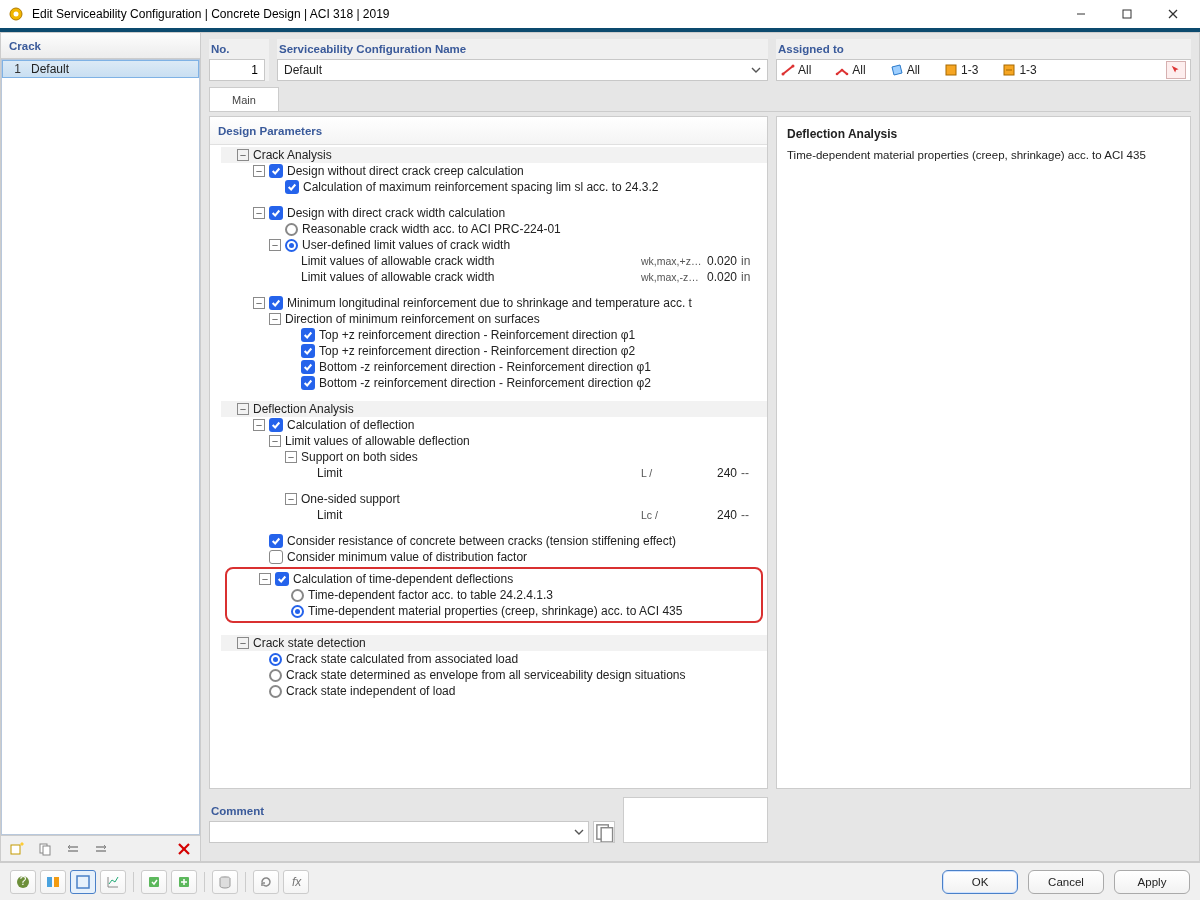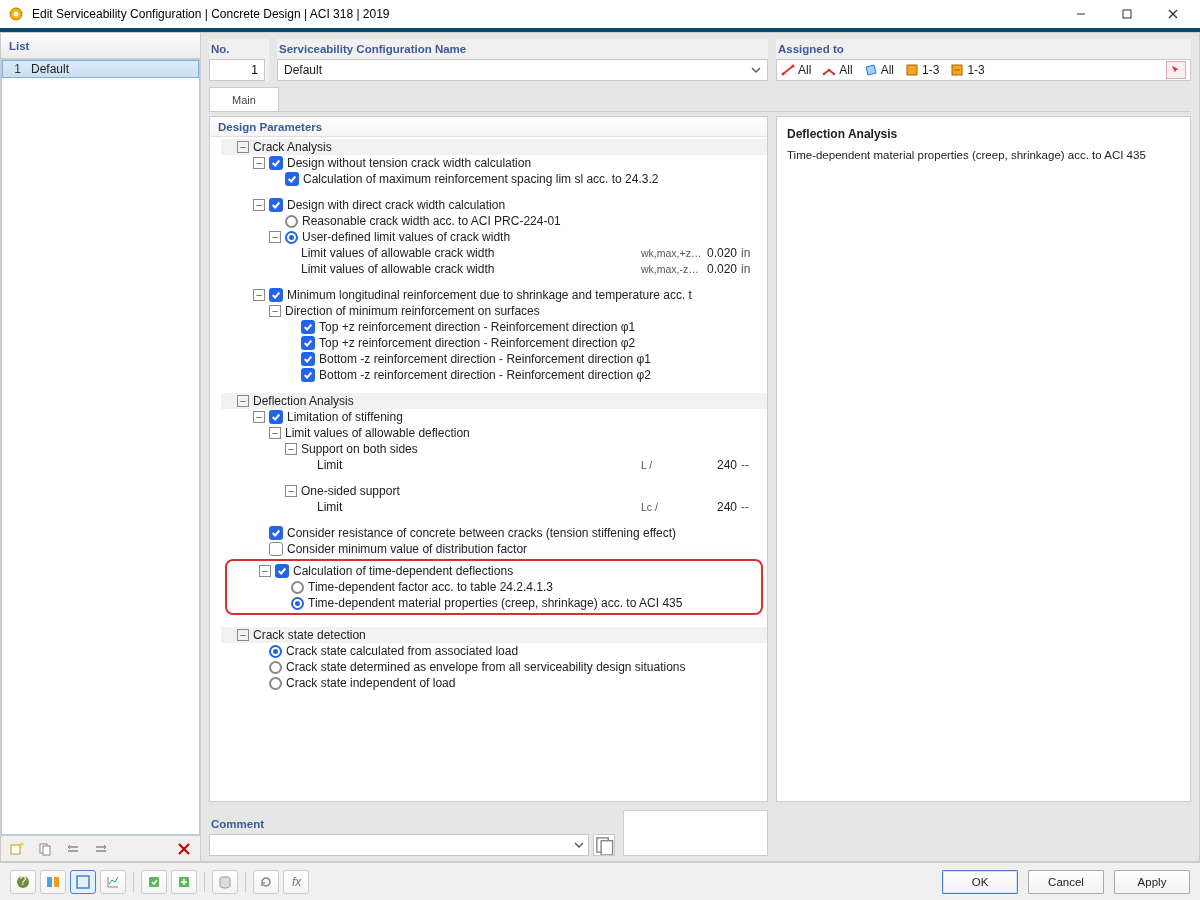--- a/index.html
+++ b/index.html
@@ -28,67 +28,67 @@
   .right-area { flex:1; display:flex; flex-direction:column; min-width:0; }
   .top-row { display:flex; gap:8px; padding:6px 8px 0 8px; }
   .box { background:#f0f0f0; border:0; }
   .field-label { color:#3a5a9a; font-weight:600; font-size:11.5px; height:20px; display:flex; align-items:center; padding-left:2px; }
   .no-box { width:60px; }
   .no-input { width:56px; height:22px; border:1px solid #c8c8c8; background:#fff; text-align:right; padding-right:6px; }
   .name-box { flex:1; }
   .name-select { width:100%; height:22px; border:1px solid #c8c8c8; background:#fff; padding:0 6px; display:flex; align-items:center; justify-content:space-between; }
   .chev { width:10px;height:10px;}
   .assigned-box { width:415px; }
-  .assigned-strip { height:22px; border:1px solid #c8c8c8; background:#fff; display:flex; align-items:center; gap:11px; padding:8px 4px; }
+  .assigned-strip { height:22px; border:1px solid #c8c8c8; background:#fff; display:flex; align-items:center; gap:24px; padding:8px 4px; }
   .chip { display:flex; align-items:center; gap:3px; font-size:11px; }
   .chip svg{ width:14px; height:14px;}
   .assigned-strip .sel { margin-left:auto; width:20px; height:18px; border:1px solid #d6b0b0; display:flex;align-items:center;justify-content:center; background:#fdeeee;}
 
   .tab-strip { height:30px; display:flex; align-items:flex-end; padding:8px 8px 0 8px; }
   .tab { height:24px; padding:0 22px; display:flex; align-items:center; background:#fff; border:1px solid #ccc; border-bottom:none; font-size:11px; color:#444;}
   .tab-area-border { height:1px; background:#ccc; margin:0 8px;}
 
   .mid-row { flex:1; display:flex; gap:8px; padding:4px 8px 4px 8px; min-height:0; }
   .params-col { flex:1; display:flex; flex-direction:column; background:#fff; border:1px solid #ccc; min-width:0; }
-  .section-header { height:20px; display:flex; align-items:center; padding:0 8px; color:#3a5a9a; font-weight:600; font-size:11.5px; background:linear-gradient(#fff,#f4f4f4); border-bottom:1px solid #e0e0e0;}
+  .section-header { height:28px; display:flex; align-items:center; padding:0 8px; color:#3a5a9a; font-weight:600; font-size:11.5px; background:linear-gradient(#fff,#f4f4f4); border-bottom:1px solid #e0e0e0;}
   .tree { flex:1; overflow:auto; padding:2px 0 8px 0; font-size:11.5px;margin-left:11px; }
 
   .row { display:flex; align-items:center; height:16px; padding-right:6px; white-space:nowrap; }
   .row.section{ background:#f2f2f2; }
   .row .ind { display:inline-block; width:16px; height:16px; flex-shrink:0;}
   .row .toggle { width:12px; height:12px; border:1px solid #8a8a8a; display:flex; align-items:center; justify-content:center; margin-right:4px; flex-shrink:0; cursor:pointer;}
   .row .toggle::before{ content:"−"; font-size:11px; line-height:10px; color:#555;}
   .chk { width:14px; height:14px; border-radius:3px; background:#2563eb; display:flex; align-items:center; justify-content:center; margin-right:4px; flex-shrink:0;}
   .chk.un { background:#fff; border:1px solid #888; }
   .chk svg{ width:10px; height:10px; stroke:#fff; stroke-width:2.4; fill:none;}
   .rdo { width:13px; height:13px; border:2px solid #2563eb; border-radius:50%; margin-right:4px; flex-shrink:0; display:flex;align-items:center;justify-content:center;}
   .rdo.un{ border-color:#888;}
   .rdo .dot{ width:5px;height:5px;border-radius:50%; background:#2563eb;}
   .lbl { flex:1; overflow:hidden; text-overflow:ellipsis;}
   .sym { width:60px; font-size:10.5px; color:#555; text-align:left;}
   .val { width:40px; text-align:right; padding-right:4px;}
   .unit{ width:20px; color:#555;}
 
   .highlight-box { border:2.5px solid #d93030; border-radius:8px; margin:2px 4px 2px 4px; padding:2px 0;}
 
-  .comment-row { display:flex; gap:8px; padding:4px 8px 5px 8px; align-items:flex-end;}
+  .comment-row { display:flex; gap:8px; padding:4px 8px 18px 8px; align-items:flex-end;}
   .comment-box { flex:1; }
   .comment-field { display:flex; gap:4px; align-items:center;}
   .comment-select { flex:1; height:22px; border:1px solid #c8c8c8; background:#fff; display:flex; align-items:center; justify-content:flex-end; padding:0 4px;}
   .icon-sq { width:22px; height:22px; border:1px solid #c8c8c8; background:#fff; display:flex;align-items:center;justify-content:center;}
   .blank-panel{ width:145px; height:46px; background:#fff; border:1px solid #ccc;}
 
   .side-col { width:415px; background:#fff; border:1px solid #ccc; display:flex; flex-direction:column; }
   .side-title { font-weight:700; padding:10px 10px 4px 10px; font-size:12px;}
   .side-text { padding:4px 10px; font-size:11.5px; }
 
   
   .footer { height:38px; display:flex; align-items:center; padding:0 10px; gap:4px; background:#f0f0f0; border-top:1px solid #ccc;}
   .footer .spacer{ flex:1;}
-  .btn { width:76px; height:24px; border:1px solid #aaa; border-radius:1px; background:linear-gradient(#fff,#f2f2f2); display:flex; align-items:center; justify-content:center; font-size:11.5px; margin-left:6px; cursor:pointer;}
+  .btn { width:76px; height:24px; border:1px solid #aaa; border-radius:6px; background:linear-gradient(#fff,#f2f2f2); display:flex; align-items:center; justify-content:center; font-size:11.5px; margin-left:6px; cursor:pointer;}
   .btn.primary{ border-color:#4a80c8; box-shadow:inset 0 0 0 1px #cfe2ff;}
   .fbtn{ width:26px; height:24px; border:1px solid #ccc; border-radius:3px; background:linear-gradient(#fff,#f4f4f4); display:flex;align-items:center;justify-content:center;}
   .fbtn.active{ border-color:#4a80c8; background:#e7f1fb;}
   .fbtn svg{ width:16px;height:16px;}
   .fsep{ width:1px; height:20px; background:#ccc; margin:0 3px;}
 </style>
 </head>
 <body>
 
 <div class="titlebar">
@@ -113,21 +113,21 @@
       <svg viewBox="0 0 10 10">
         <line x1="1" y1="1" x2="9" y2="9" stroke="#333" stroke-width="1.2"></line>
         <line x1="9" y1="1" x2="1" y2="9" stroke="#333" stroke-width="1.2"></line>
       </svg>
     </div>
 </div>
 
 <div class="content">
 
   <div class="left-pane">
-    <div class="pane-header">List</div>
+    <div class="pane-header">Crack</div>
     <div class="list-body">
       <div class="list-row">
         <span class="num">1</span>
         <span class="name">Default</span>
       </div>
     </div>
     <div class="left-tools">
       <div class="tbtn">
           <svg viewBox="0 0 16 16">
             <rect x="2" y="4" width="9" height="9" fill="#fff" stroke="#c49a00"></rect>
@@ -243,21 +243,21 @@
 
           <div class="row">
               <span class="ind"></span>
               <span class="ind"></span>
               <span class="toggle"></span>
               <span class="chk">
                 <svg viewBox="0 0 12 12">
                   <path d="M2 6l3 3 5-6"></path>
                 </svg>
               </span>
-              <span class="lbl">Design without tension crack width calculation</span>
+              <span class="lbl">Design without direct crack creep calculation</span>
             </div>
           <div class="row">
               <span class="ind"></span>
               <span class="ind"></span>
               <span class="ind"></span>
               <span class="ind"></span>
               <span class="chk">
                 <svg viewBox="0 0 12 12">
                   <path d="M2 6l3 3 5-6"></path>
                 </svg>
@@ -399,21 +399,21 @@
             </div>
           <div class="row">
               <span class="ind"></span>
               <span class="ind"></span>
               <span class="toggle"></span>
               <span class="chk">
                 <svg viewBox="0 0 12 12">
                   <path d="M2 6l3 3 5-6"></path>
                 </svg>
               </span>
-              <span class="lbl">Limitation of stiffening</span>
+              <span class="lbl">Calculation of deflection</span>
             </div>
           <div class="row">
               <span class="ind"></span>
               <span class="ind"></span>
               <span class="ind"></span>
               <span class="toggle"></span>
               <span class="lbl">Limit values of allowable deflection</span>
             </div>
           <div class="row">
               <span class="ind"></span>

